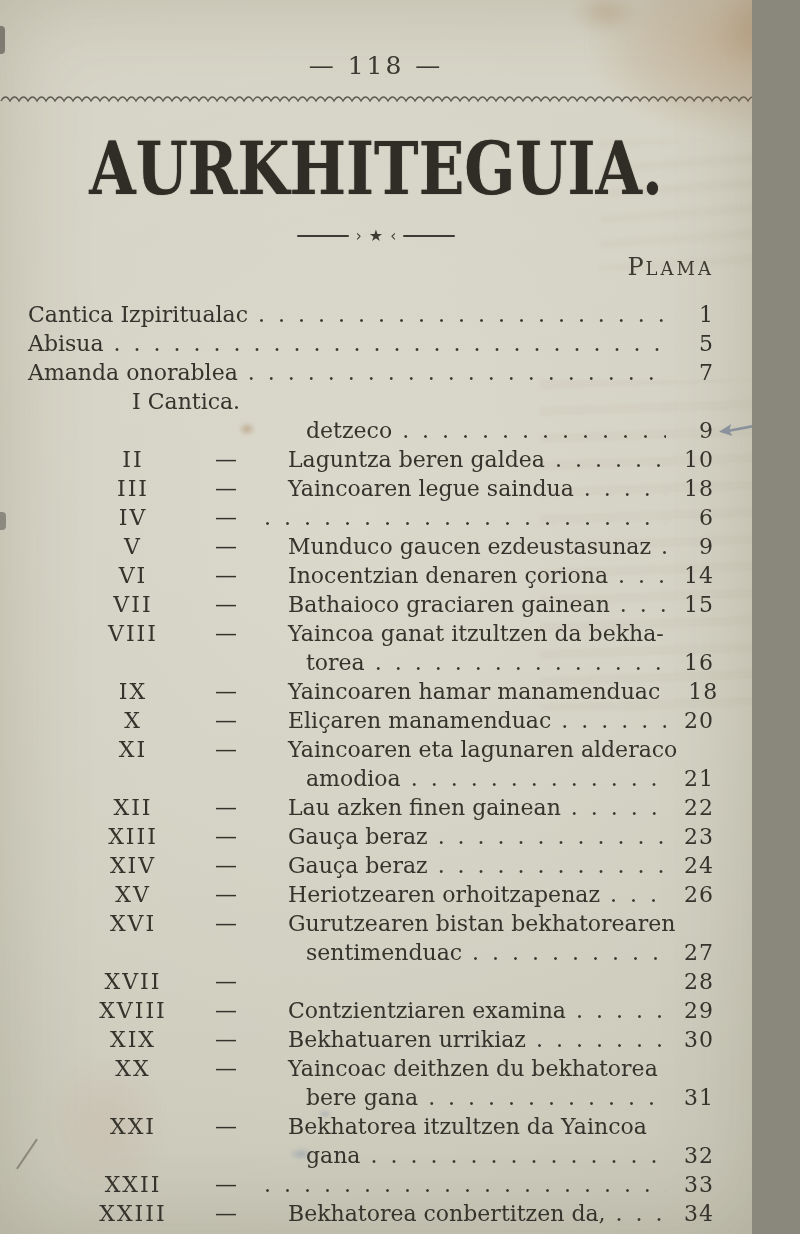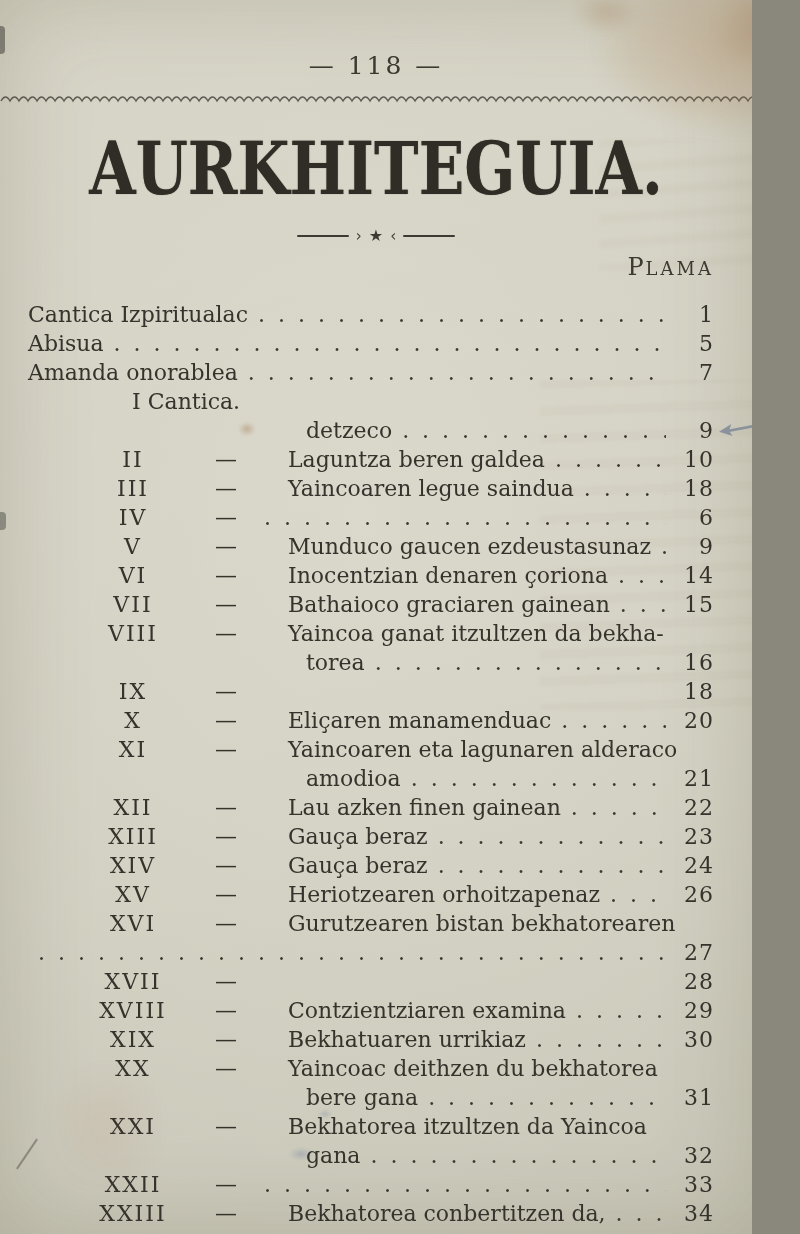--- a/index.html
+++ b/index.html
@@ -176,20 +176,21 @@
         <span class="col-text">Yaincoa ganat itzultzen da bekha-</span>
       </div>
       <div class="toc-row">
         <span class="cont">torea</span>
         <span class="dots">............................................................</span>
         <span class="col-page">16</span>
       </div>
       <div class="toc-row">
         <span class="col-num">IX</span>
         <span class="col-dash">—</span>
+        <span class="col-text">Yaincoaren hamar manamenduac</span>
         <span class="dots empty"></span>
         <span class="col-page">18</span>
       </div>
       <div class="toc-row">
         <span class="col-num">X</span>
         <span class="col-dash">—</span>
         <span class="col-text">Eliçaren manamenduac</span>
         <span class="dots">............................................................</span>
         <span class="col-page">20</span>
       </div>
@@ -230,20 +231,21 @@
         <span class="col-text">Heriotzearen orhoitzapenaz</span>
         <span class="dots">............................................................</span>
         <span class="col-page">26</span>
       </div>
       <div class="toc-row">
         <span class="col-num">XVI</span>
         <span class="col-dash">—</span>
         <span class="col-text">Gurutzearen bistan bekhatorearen</span>
       </div>
       <div class="toc-row">
+        <span class="cont">sentimenduac</span>
         <span class="dots">............................................................</span>
         <span class="col-page">27</span>
       </div>
       <div class="toc-row">
         <span class="col-num">XVII</span>
         <span class="col-dash">—</span>
         <span class="dots empty"></span>
         <span class="col-page">28</span>
       </div>
       <div class="toc-row">

